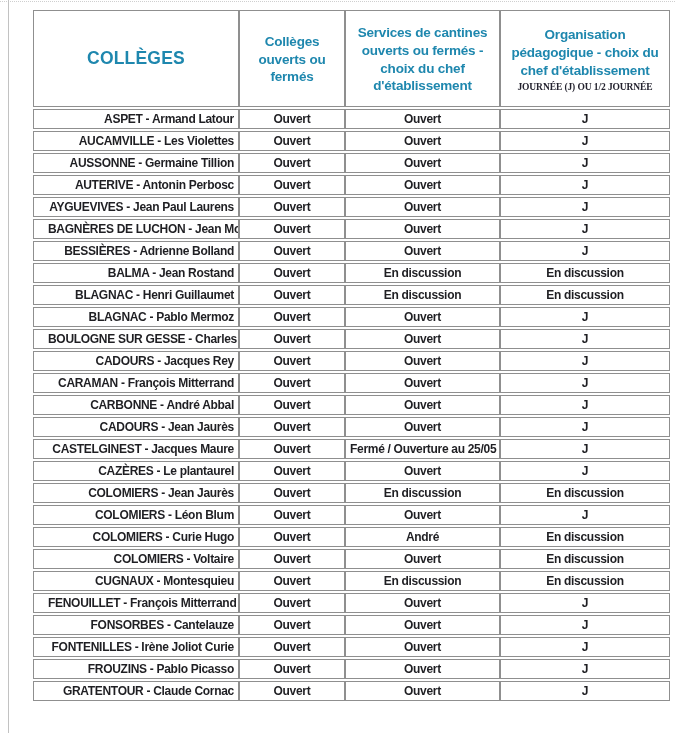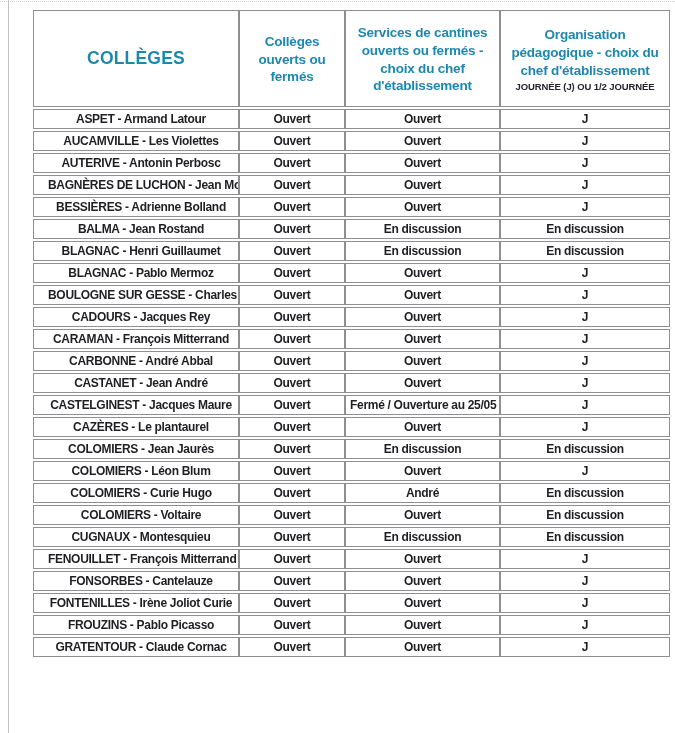--- a/index.html
+++ b/index.html
@@ -62,31 +62,32 @@
     line-height: 1.12;
   }
   th .h-main { font-size: 13.5px; letter-spacing: -0.2px; }
   th .h-big  { font-size: 17.5px; letter-spacing: 0.2px; text-align: center; }
   th .h-sub  {
     display: block;
     margin-top: 3px;
     font-size: 9.5px;
     color: #23222e;
     letter-spacing: -0.1px;
+    font-family: Liberation Serif, serif;
   }
   td {
     height: 16px;
     font-size: 12px;
     font-weight: bold;
     color: #1f1f23;
     letter-spacing: -0.3px;
     line-height: 16px;
     padding: 1px 4px;
   }
-  td.name { text-align: center; padding-left: 14px; }
+  td.name { text-align: right; padding-left: 14px; }
   td.center { text-align: center; }
 </style>
 </head>
 <body>
 
 <div class="page">
   <div class="page-top-rule"></div>
   <div class="page-left-rule"></div>
 
   <table class="colleges">
@@ -120,26 +121,38 @@
       <td class="center">Ouvert</td>
       <td class="center">J</td>
     </tr>
         <tr>
       <td class="name">AUCAMVILLE - Les Violettes</td>
       <td class="center">Ouvert</td>
       <td class="center">Ouvert</td>
       <td class="center">J</td>
     </tr>
         <tr>
+      <td class="name">AUSSONNE - Germaine Tillion</td>
+      <td class="center">Ouvert</td>
+      <td class="center">Ouvert</td>
+      <td class="center">J</td>
+    </tr>
+        <tr>
       <td class="name">AUTERIVE - Antonin Perbosc</td>
       <td class="center">Ouvert</td>
       <td class="center">Ouvert</td>
       <td class="center">J</td>
     </tr>
         <tr>
+      <td class="name">AYGUEVIVES - Jean Paul Laurens</td>
+      <td class="center">Ouvert</td>
+      <td class="center">Ouvert</td>
+      <td class="center">J</td>
+    </tr>
+        <tr>
       <td class="name">BAGNÈRES DE LUCHON - Jean Monnet</td>
       <td class="center">Ouvert</td>
       <td class="center">Ouvert</td>
       <td class="center">J</td>
     </tr>
         <tr>
       <td class="name">BESSIÈRES - Adrienne Bolland</td>
       <td class="center">Ouvert</td>
       <td class="center">Ouvert</td>
       <td class="center">J</td>
@@ -180,21 +193,21 @@
       <td class="center">Ouvert</td>
       <td class="center">J</td>
     </tr>
         <tr>
       <td class="name">CARBONNE - André Abbal</td>
       <td class="center">Ouvert</td>
       <td class="center">Ouvert</td>
       <td class="center">J</td>
     </tr>
         <tr>
-      <td class="name">CASTANET - Jean André</td>
+      <td class="name">CADOURS - Jean Jaurès</td>
       <td class="center">Ouvert</td>
       <td class="center">Ouvert</td>
       <td class="center">J</td>
     </tr>
         <tr>
       <td class="name">CASTELGINEST - Jacques Maure</td>
       <td class="center">Ouvert</td>
       <td class="center">Fermé / Ouverture au 25/05</td>
       <td class="center">J</td>
     </tr>

